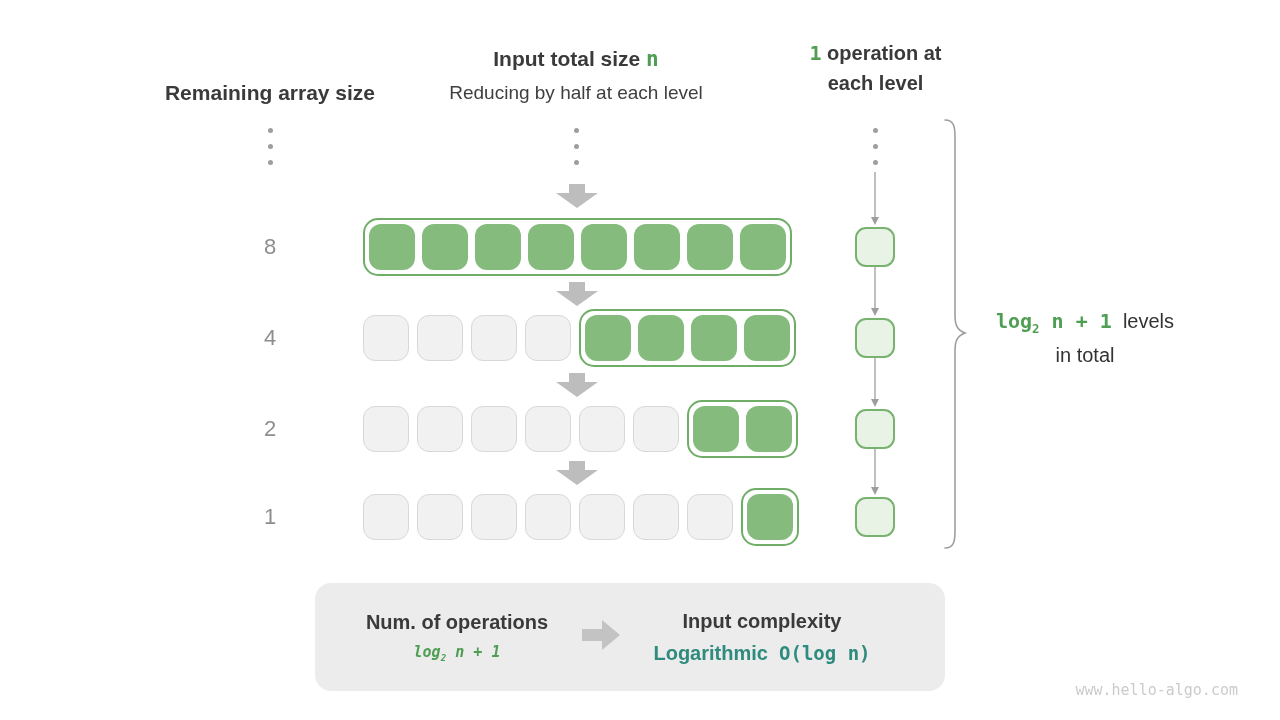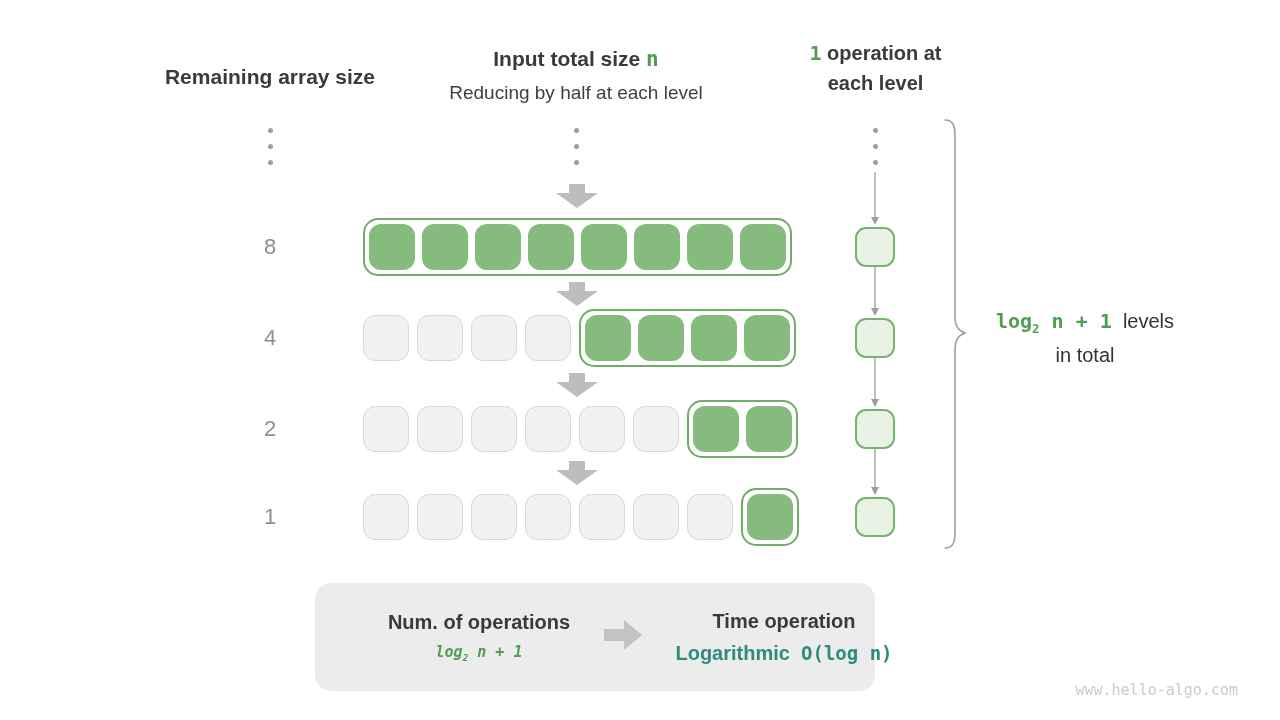--- a/index.html
+++ b/index.html
@@ -10,21 +10,21 @@
     --dark-text:#3a3a3a; --muted-text:#8e8e8e;
     --teal-text:#2e8b7d; --box-bg:#ececec; --watermark:#cbcbcb;
   }
   *{margin:0;padding:0;box-sizing:border-box;}
   html,body{width:1280px;height:720px;overflow:hidden;background:#fff;
     font-family:"Liberation Sans",sans-serif;color:var(--dark-text);}
   .canvas{position:relative;width:1280px;height:720px;background:#fff;}
 
   
   .hdr{position:absolute;text-align:center;font-weight:bold;font-size:21px;line-height:28px;}
-  .hdr-left{left:120px;top:63px;width:300px;}
+  .hdr-left{left:120px;top:79px;width:300px;}
   .hdr-center{left:376px;top:45px;width:400px;}
   .hdr-sub{position:absolute;left:376px;top:82px;width:400px;text-align:center;
     font-size:19px;font-weight:normal;color:#3f3f3f;}
   .hdr-right{left:783px;top:38px;width:185px;font-size:20px;line-height:30px;}
   .acc{color:var(--green-text);font-family:"DejaVu Sans Mono",monospace;font-weight:bold;}
 
   
   .dots{position:absolute;width:14px;display:flex;flex-direction:column;align-items:center;gap:11px;}
   .dot{width:5px;height:5px;border-radius:50%;background:var(--line-gray);}
 
@@ -43,23 +43,23 @@
   .thin-arrow{position:absolute;left:869px;width:12px;}
 
   
   .brace{position:absolute;left:941px;top:118px;width:28px;height:432px;}
   .levels-label{position:absolute;left:975px;top:308px;width:220px;text-align:center;
     font-size:20px;line-height:27px;font-weight:500;color:#333;}
   .levels-label .formula{font-size:20px;}
   sub{font-size:0.62em;}
 
   
-  .summary{position:absolute;left:315px;top:583px;width:560px;height:108px;
+  .summary{position:absolute;left:315px;top:583px;width:630px;height:108px;
     background:var(--box-bg);border-radius:16px;display:grid;
-    grid-template-columns:250px 40px 280px;align-items:center;padding:0 39px;}
+    grid-template-columns:250px 40px 280px;align-items:center;padding:0 17px;}
   .sum-col{display:flex;flex-direction:column;align-items:center;gap:9px;}
   .sum-title{font-weight:bold;font-size:20px;color:var(--dark-text);}
   .sum-formula{font-family:"DejaVu Sans Mono",monospace;font-weight:bold;font-size:15px;
     color:var(--green-text);font-style:italic;}
   .tc-value{font-size:20px;font-weight:bold;color:var(--teal-text);}
   .tc-code{font-family:"DejaVu Sans Mono",monospace;font-size:19px;}
   .sum-arrow{width:40px;height:34px;}
 
   .watermark{position:absolute;right:42px;top:681px;
     font-family:"DejaVu Sans Mono",monospace;font-size:15px;color:var(--watermark);text-align:right;}
@@ -109,21 +109,21 @@
     <div class="sum-col">
       <div class="sum-title">Num. of operations</div>
       <div class="sum-formula"><span>log</span><sub>2</sub><span> </span><span>n + 1</span></div>
     </div>
     <div>
       <svg class="sum-arrow" viewBox="0 0 40 34">
         <path d="M0 11 H20 V2 L38 17 L20 32 V23 H0 Z" fill="#c3c3c3"></path>
       </svg>
     </div>
     <div class="sum-col">
-      <div class="sum-title">Time operation</div>
+      <div class="sum-title">Input complexity</div>
       <div class="tc-value"><span>Logarithmic</span>&nbsp; <span class="tc-code">O(log n)</span></div>
     </div>
   </div>
 
   <div class="watermark">www.hello-algo.com</div>
 
 <div class="size-label" style="top: 247px;">8</div>
     <div class="block-arrow" style="top: 184px;"><svg width="42" height="24" viewBox="0 0 42 24">
         <path d="M13 0 H29 V9 H42 L21 24 L0 9 H13 Z" fill="var(--arrow-gray)"></path>
       </svg></div>

